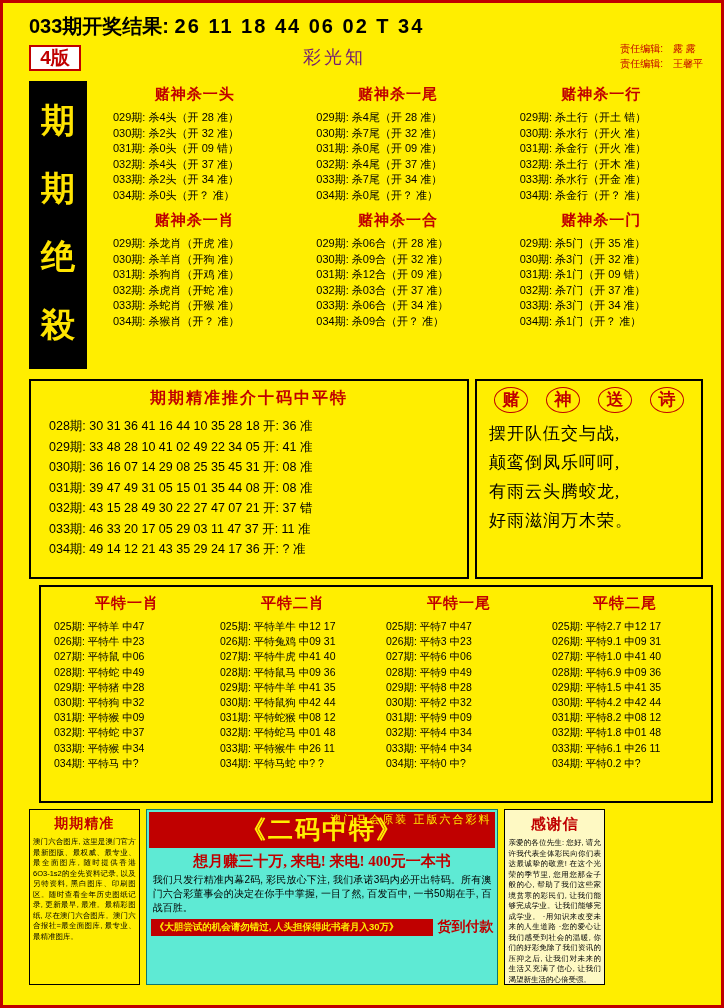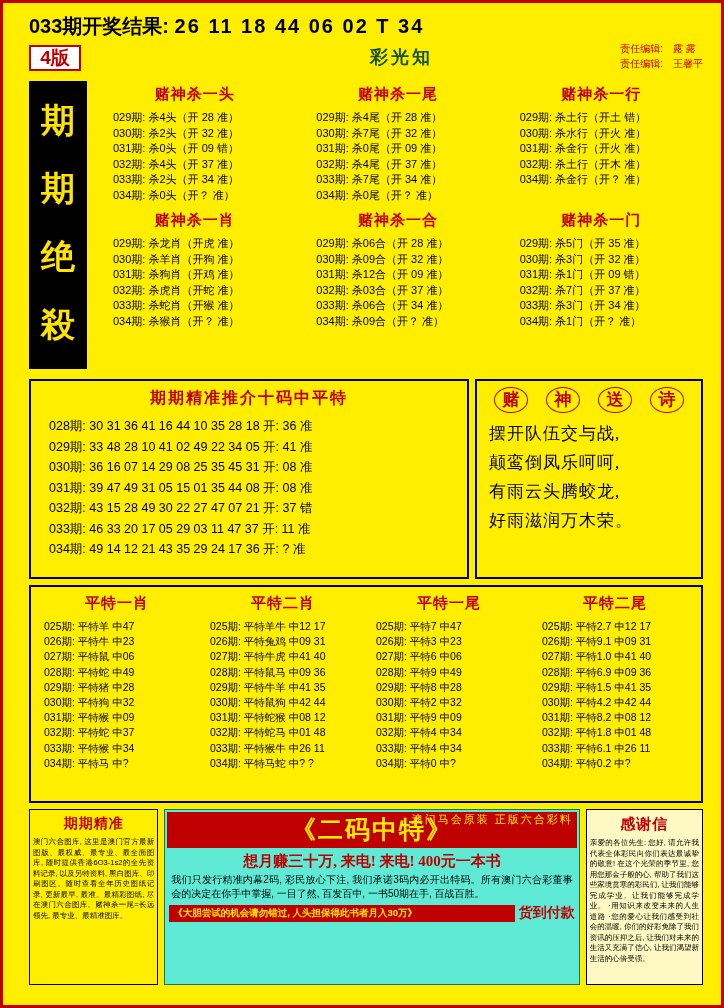--- a/index.html
+++ b/index.html
@@ -42,24 +42,24 @@
     color:#c00000;
     font-size:19px;
     font-weight:bold;
     text-align:center;
     line-height:22px;
   }
   .brand {
     position:absolute;
     left:300px; top:42px;
     width:130px;
-    text-align:right;
+    text-align:left;
     font-size:18px;
-    font-weight:bold;
-    color:#14532d;
+    font-weight:normal;
+    color:#701a75;
     font-family:"Liberation Serif", serif;
     letter-spacing:3px;
   }
   .editors {
     position:absolute;
     right:18px; top:38px;
     font-size:10px;
     color:#c00000;
     text-align:left;
     line-height:15px;
@@ -172,21 +172,21 @@
     color:#000;
     font-family:"Liberation Serif", serif;
     line-height:29px;
     padding-left:8px;
     letter-spacing:1px;
   }
 
   
   .pt {
     position:absolute;
-    left:26px; top:582px;
+    left:36px; top:582px;
     width:674px;
     height:218px;
     border:2px solid #000;
     background:#ffee00;
     display:grid;
     grid-template-columns:1fr 1fr 1fr 1fr;
     padding:3px;
   }
   .pt-col { padding:1px 2px; }
   .pt-col h4 {
@@ -203,21 +203,21 @@
     line-height:15.2px;
     white-space:nowrap;
     color:#000;
     padding-left:8px;
   }
 
   
   .bottom {
     position:absolute;
     left:26px; top:806px;
-    width:674px;
+    width:576px;
     height:176px;
     display:flex;
     gap:6px;
   }
   .b1 {
     width:130px;
     border:1px solid #000;
     background:#ffee00;
     padding:3px;
   }
@@ -376,20 +376,21 @@
       <div class="row">033期: 杀7尾（开 34 准）</div>
       <div class="row">034期: 杀0尾（开？ 准）</div>
     </div>
 
     <div class="blk">
       <h3>赌神杀一行</h3>
       <div class="row">029期: 杀土行（开土 错）</div>
       <div class="row">030期: 杀水行（开火 准）</div>
       <div class="row">031期: 杀金行（开火 准）</div>
       <div class="row">032期: 杀土行（开木 准）</div>
+      <div class="row">033期: 杀水行（开金 准）</div>
       <div class="row">034期: 杀金行（开？ 准）</div>
     </div>
 
     <div class="blk">
       <h3>赌神杀一肖</h3>
       <div class="row">029期: 杀龙肖（开虎 准）</div>
       <div class="row">030期: 杀羊肖（开狗 准）</div>
       <div class="row">031期: 杀狗肖（开鸡 准）</div>
       <div class="row">032期: 杀虎肖（开蛇 准）</div>
       <div class="row">033期: 杀蛇肖（开猴 准）</div>
@@ -500,21 +501,21 @@
       <div class="r">033期: 平特6.1 中26 11</div>
       <div class="r">034期: 平特0.2 中?</div>
     </div>
 
   </div>
 
   <div class="bottom">
 
     <div class="b1">
       <h4>期期精准</h4>
-      <p>澳门六合图库, 这里是澳门官方最新图版、最权威、最专业、最全面图库, 随时提供香港6O3-1s2的全先资料记录, 以及另特资料, 黑白图库、印刷图区。随时查看全年历史图纸记录, 更新最早, 最准。最精彩图纸, 尽在澳门六合图库。赌神杀一尾=长远领先, 最专业、最精准图库。</p>
+      <p>澳门六合图库, 这里是澳门官方最新图版、最权威、最专业、最全面图库, 随时提供香港6O3-1s2的全先资料记录, 以及另特资料, 黑白图库、印刷图区。随时查看全年历史图纸记录, 更新最早, 最准。最精彩图纸, 尽在澳门六合图库。澳门六合报社=最全面图库, 最专业、最精准图库。</p>
     </div>
 
     <div class="b2">
       <div class="b2-title">
         <span>《二码中特》</span>
         <span class="side">澳门马会原装
 正版六合彩料</span>
       </div>
       <div class="b2-sub">想月赚三十万, 来电! 来电! 400元一本书</div>
       <div class="b2-body">我们只发行精准内幕2码, 彩民放心下注, 我们承诺3码内必开出特码。所有澳门六合彩董事会的决定在你手中掌握, 一目了然, 百发百中, 一书50期在手, 百战百胜。</div>

